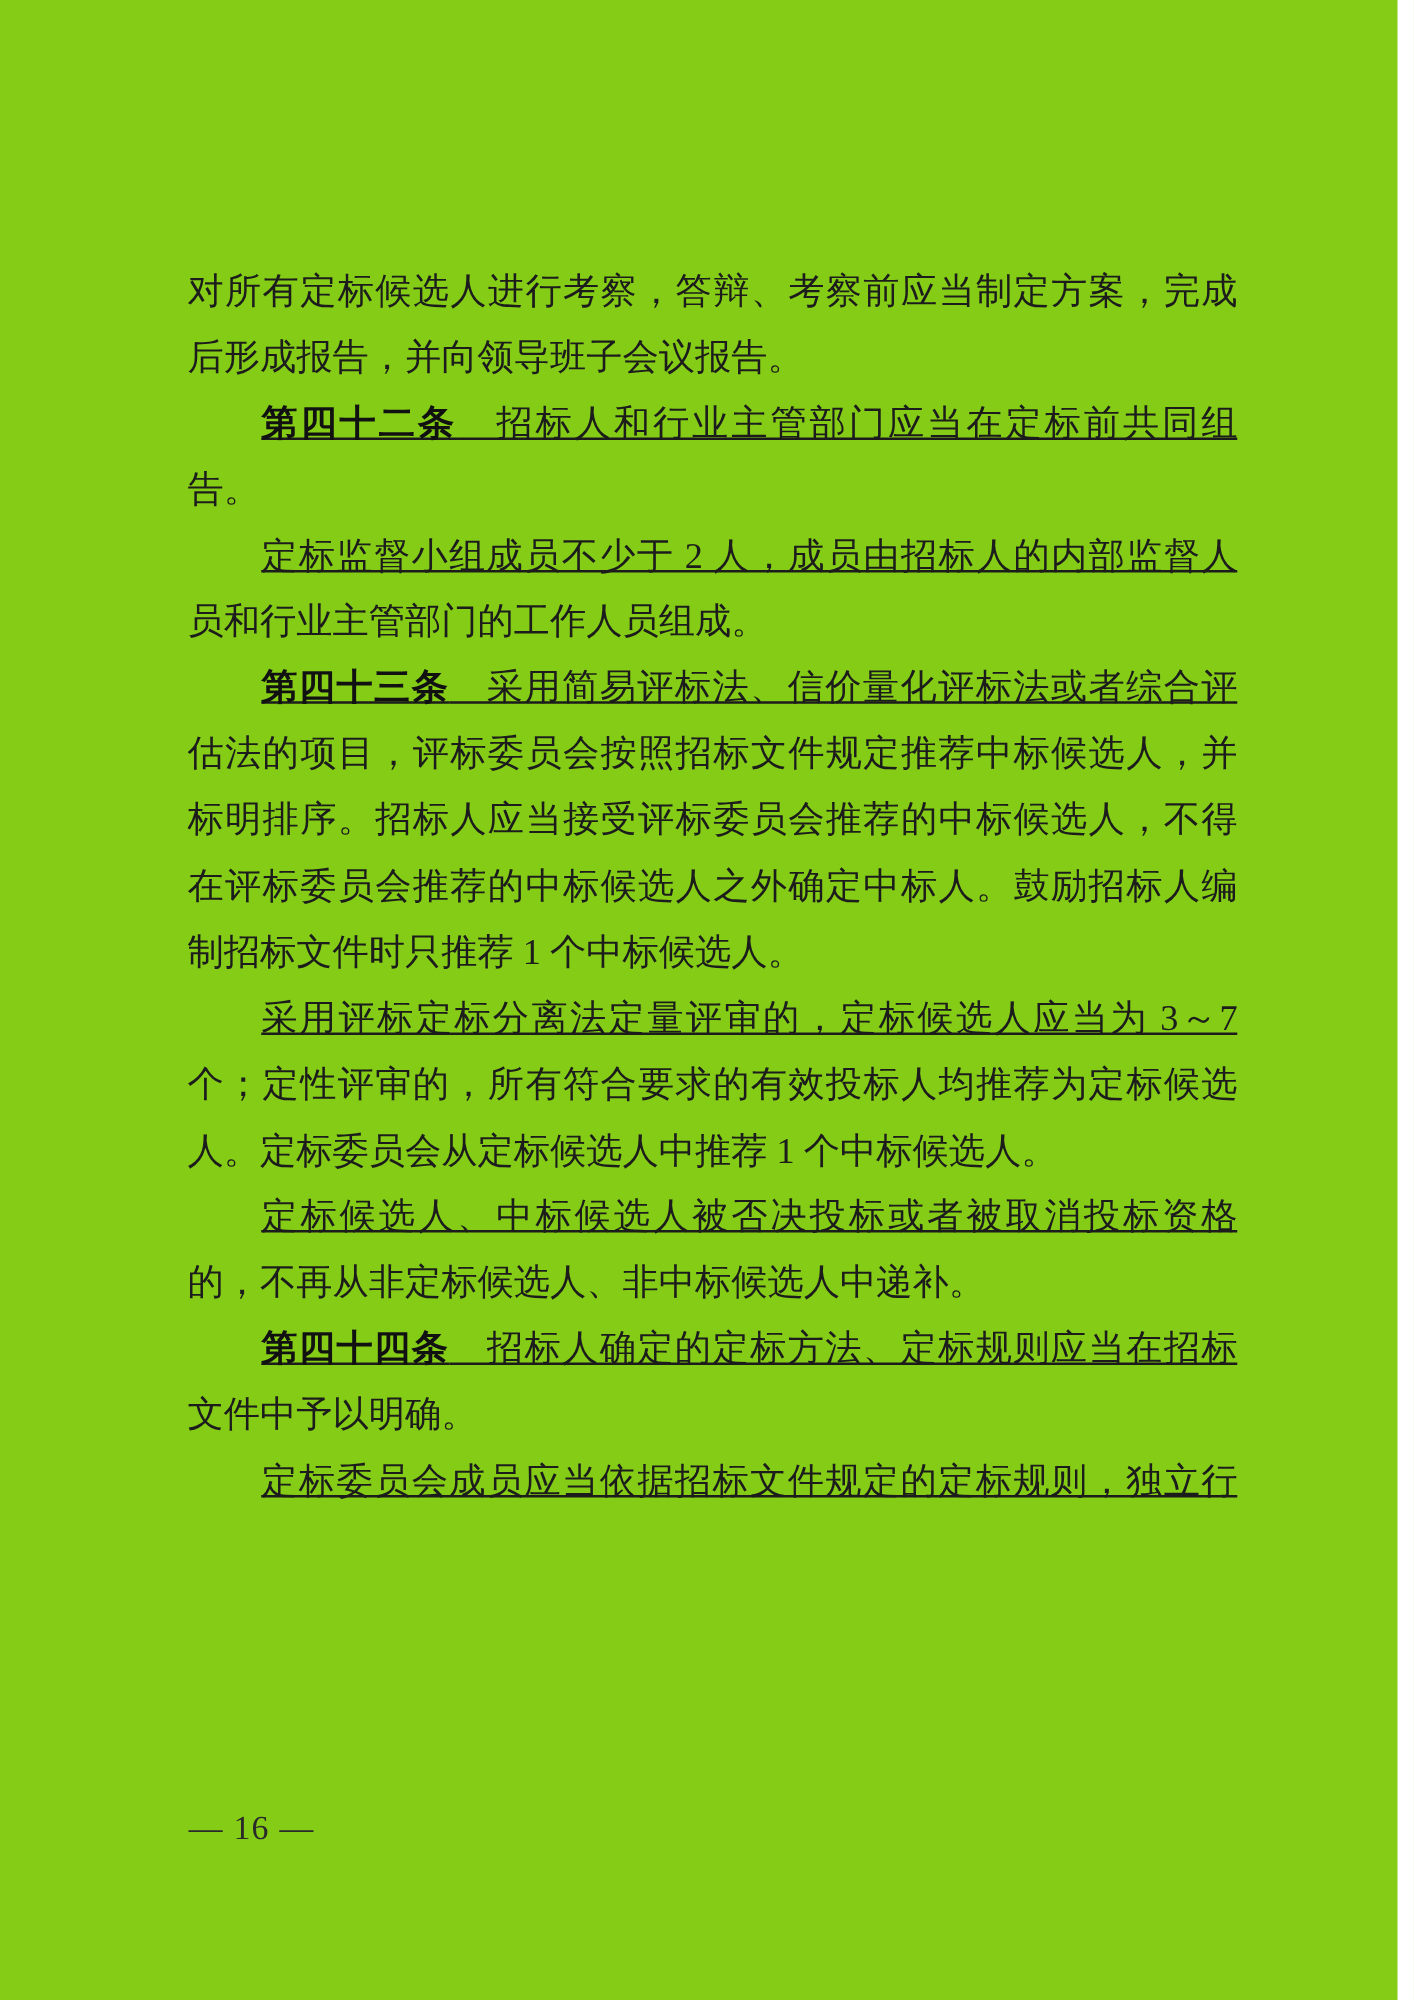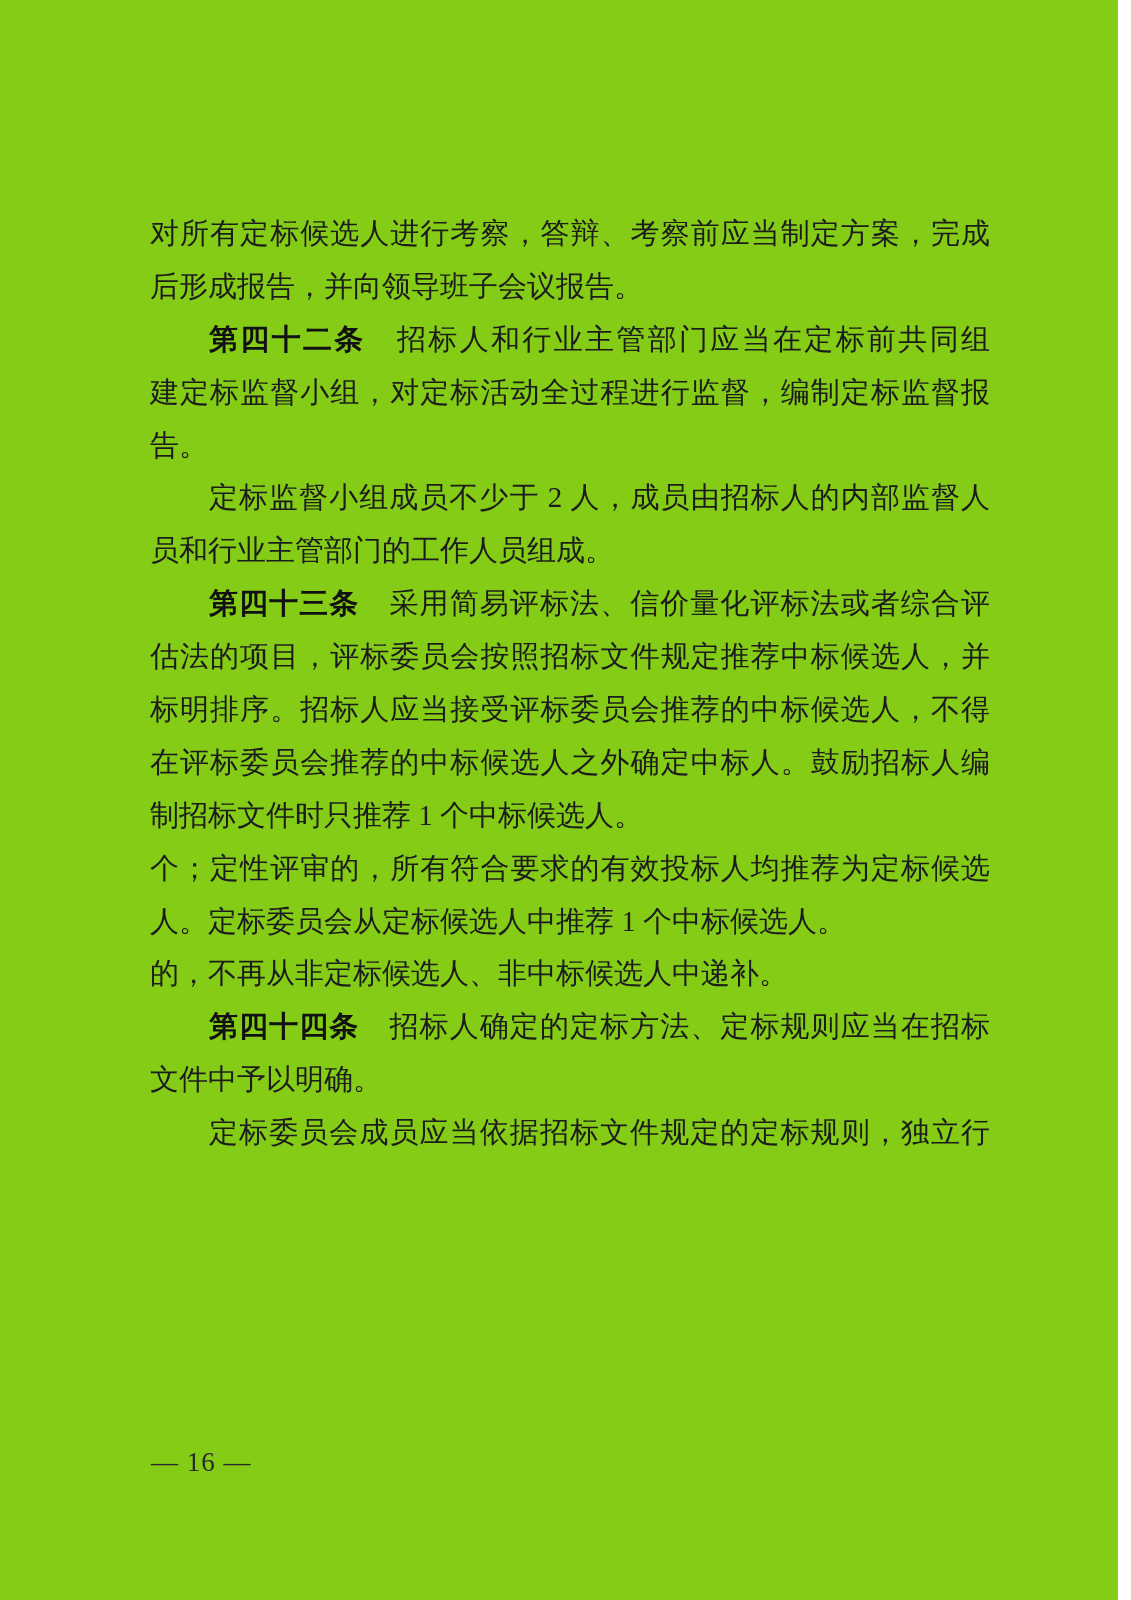--- a/index.html
+++ b/index.html
@@ -27,20 +27,21 @@
     line-height: 52.9px;
     font-size: 29px;
     color: #1c1c1c;
     text-align: justify;
     text-align-last: justify;
     overflow: hidden;
     box-sizing: border-box;
   }
   .line.indent {
     padding-left: 59px;
+    text-decoration: underline;
   }
   .line.end {
     text-align: center;
     text-align-last: left;
   }
   .article-no {
     font-weight: 700;
     color: #111111;
   }
   .footer {
@@ -55,31 +56,32 @@
   }
 </style>
 </head>
 <body>
 
 <div class="page">
   <div class="doc-body">
       <div class="line">对所有定标候选人进行考察，答辩、考察前应当制定方案，完成</div>
       <div class="line end">后形成报告，并向领导班子会议报告。</div>
       <div class="line indent"><span class="article-no">第四十二条</span>　招标人和行业主管部门应当在定标前共同组</div>
-      <div class="line">建定标监督小组，对定标活动全过程进行监督，编制定标监督报</div>
       <div class="line end">告。</div>
       <div class="line indent">定标监督小组成员不少于 2 人，成员由招标人的内部监督人</div>
       <div class="line end">员和行业主管部门的工作人员组成。</div>
       <div class="line indent"><span class="article-no">第四十三条</span>　采用简易评标法、信价量化评标法或者综合评</div>
       <div class="line">估法的项目，评标委员会按照招标文件规定推荐中标候选人，并</div>
       <div class="line">标明排序。招标人应当接受评标委员会推荐的中标候选人，不得</div>
       <div class="line">在评标委员会推荐的中标候选人之外确定中标人。鼓励招标人编</div>
       <div class="line end">制招标文件时只推荐 1 个中标候选人。</div>
+      <div class="line indent">采用评标定标分离法定量评审的，定标候选人应当为 3～7</div>
       <div class="line">个；定性评审的，所有符合要求的有效投标人均推荐为定标候选</div>
       <div class="line end">人。定标委员会从定标候选人中推荐 1 个中标候选人。</div>
+      <div class="line indent">定标候选人、中标候选人被否决投标或者被取消投标资格</div>
       <div class="line end">的，不再从非定标候选人、非中标候选人中递补。</div>
       <div class="line indent"><span class="article-no">第四十四条</span>　招标人确定的定标方法、定标规则应当在招标</div>
       <div class="line end">文件中予以明确。</div>
       <div class="line indent">定标委员会成员应当依据招标文件规定的定标规则，独立行</div>
     </div>
   <div class="footer">
     <span>— 16 —</span>
   </div>
 </div>
 

